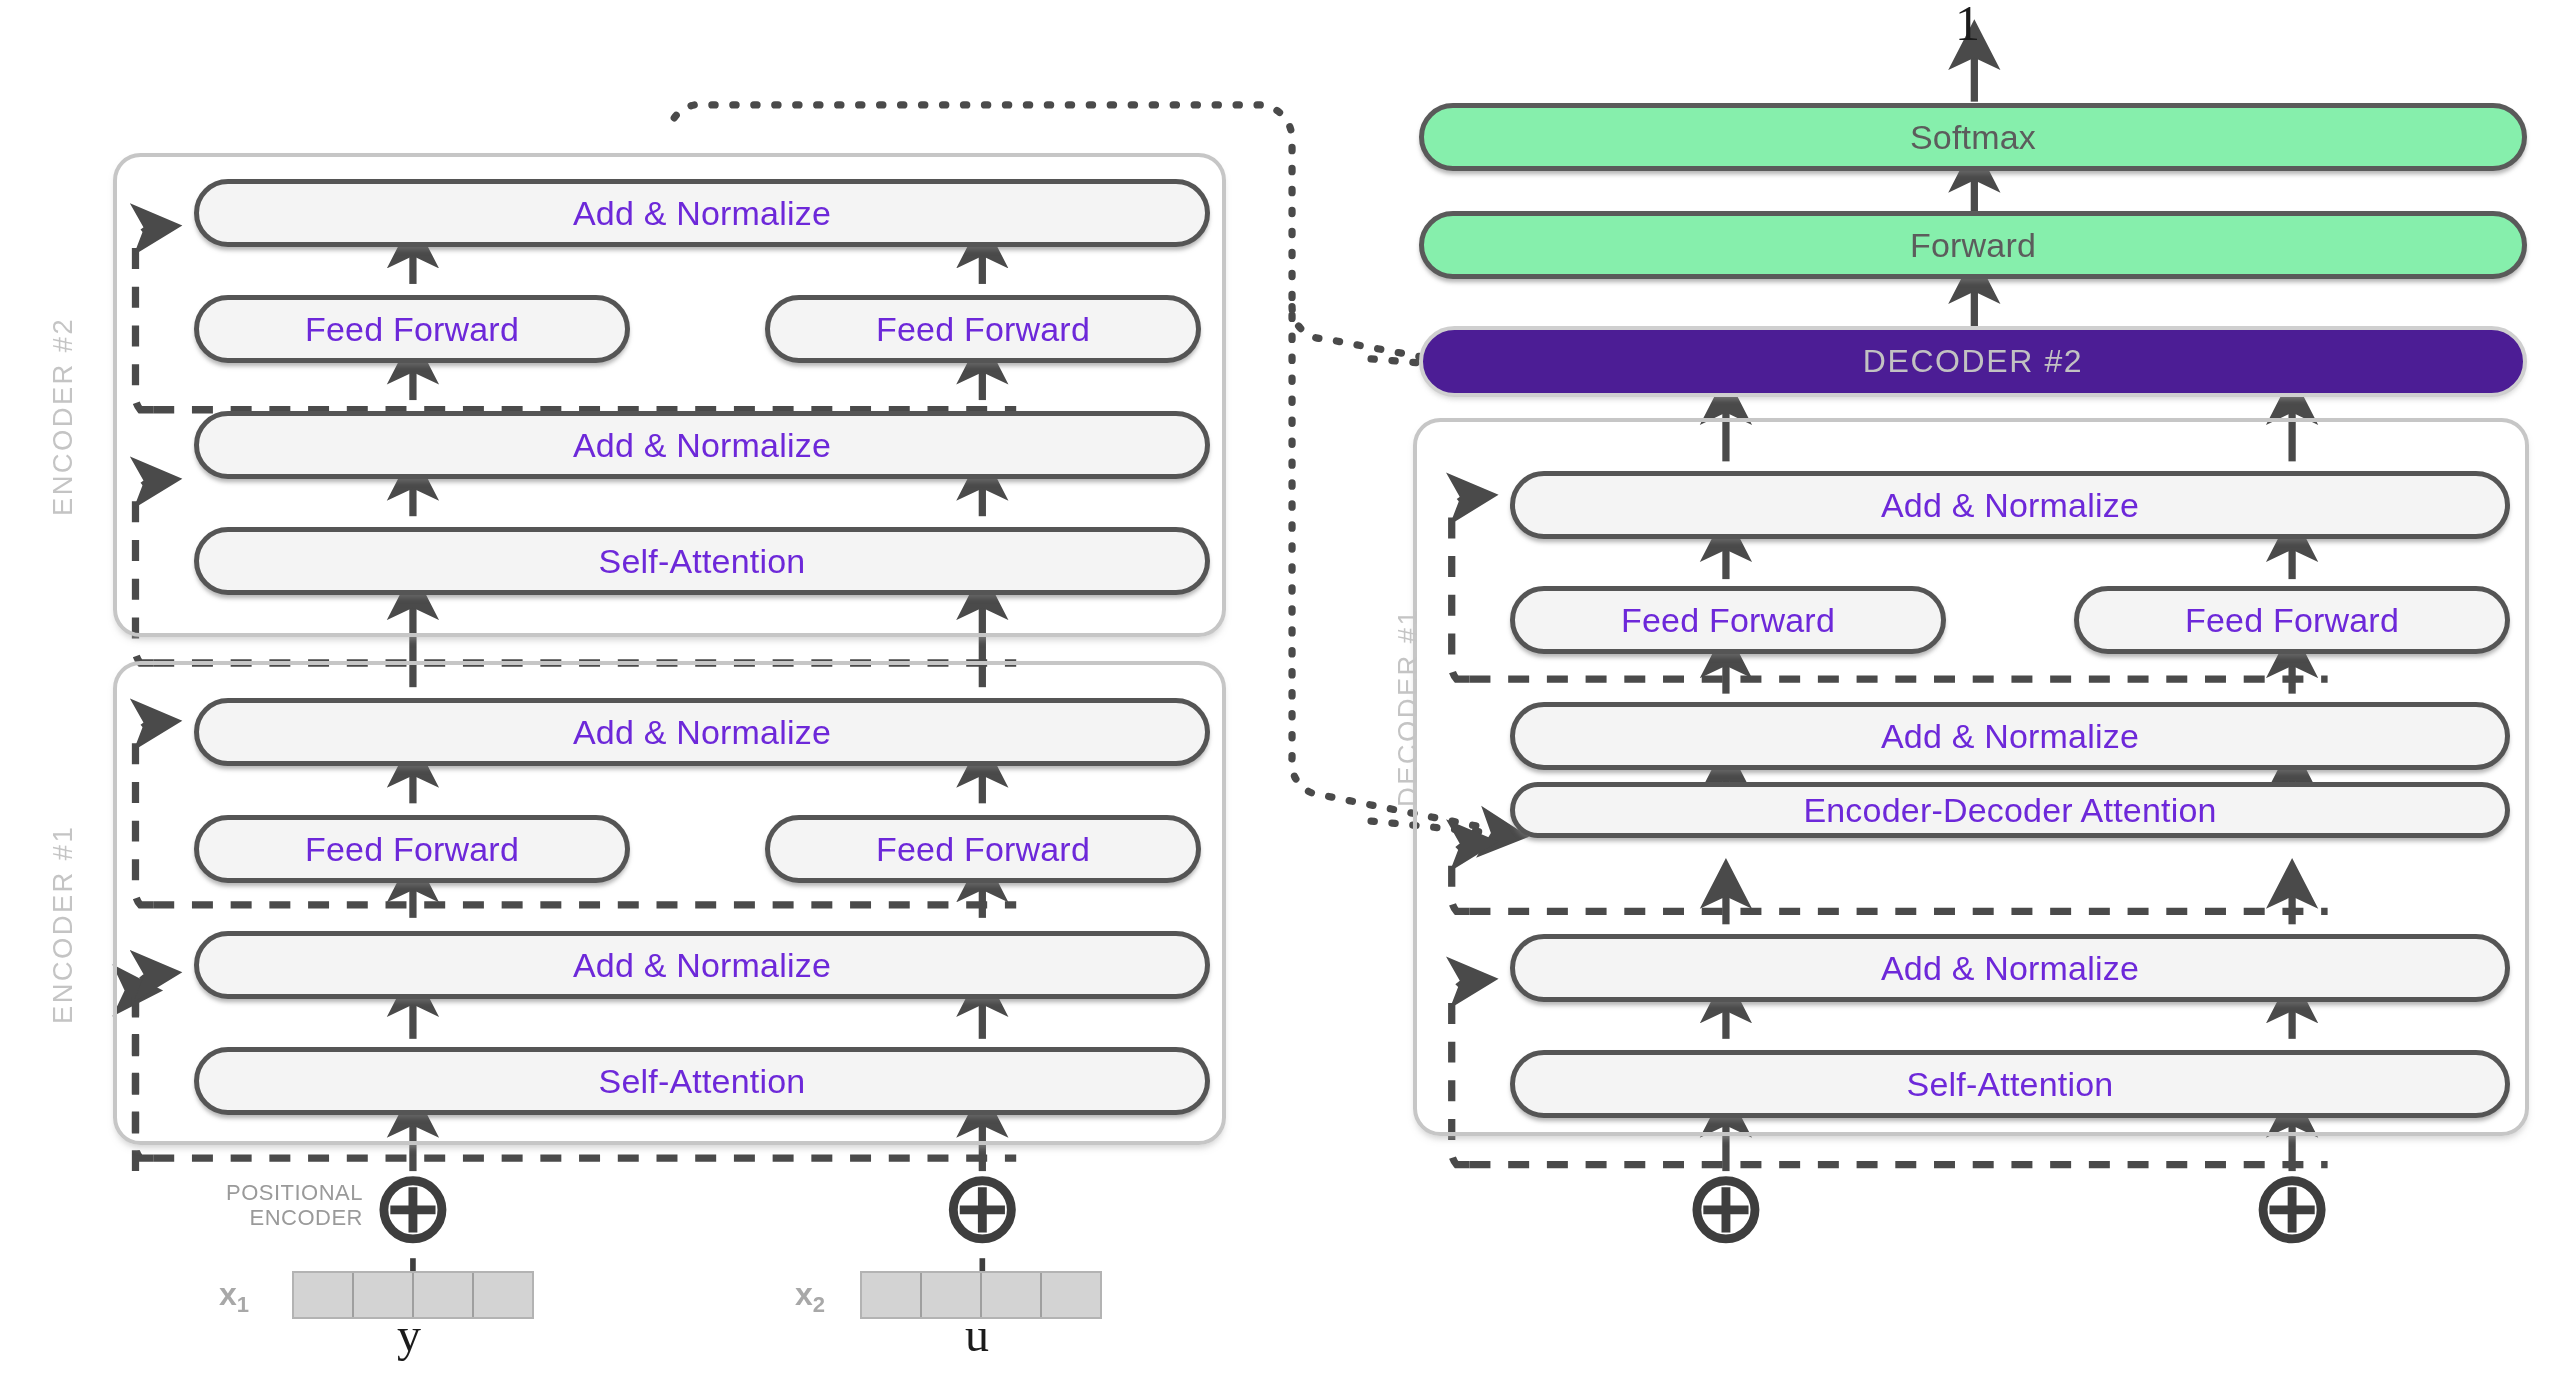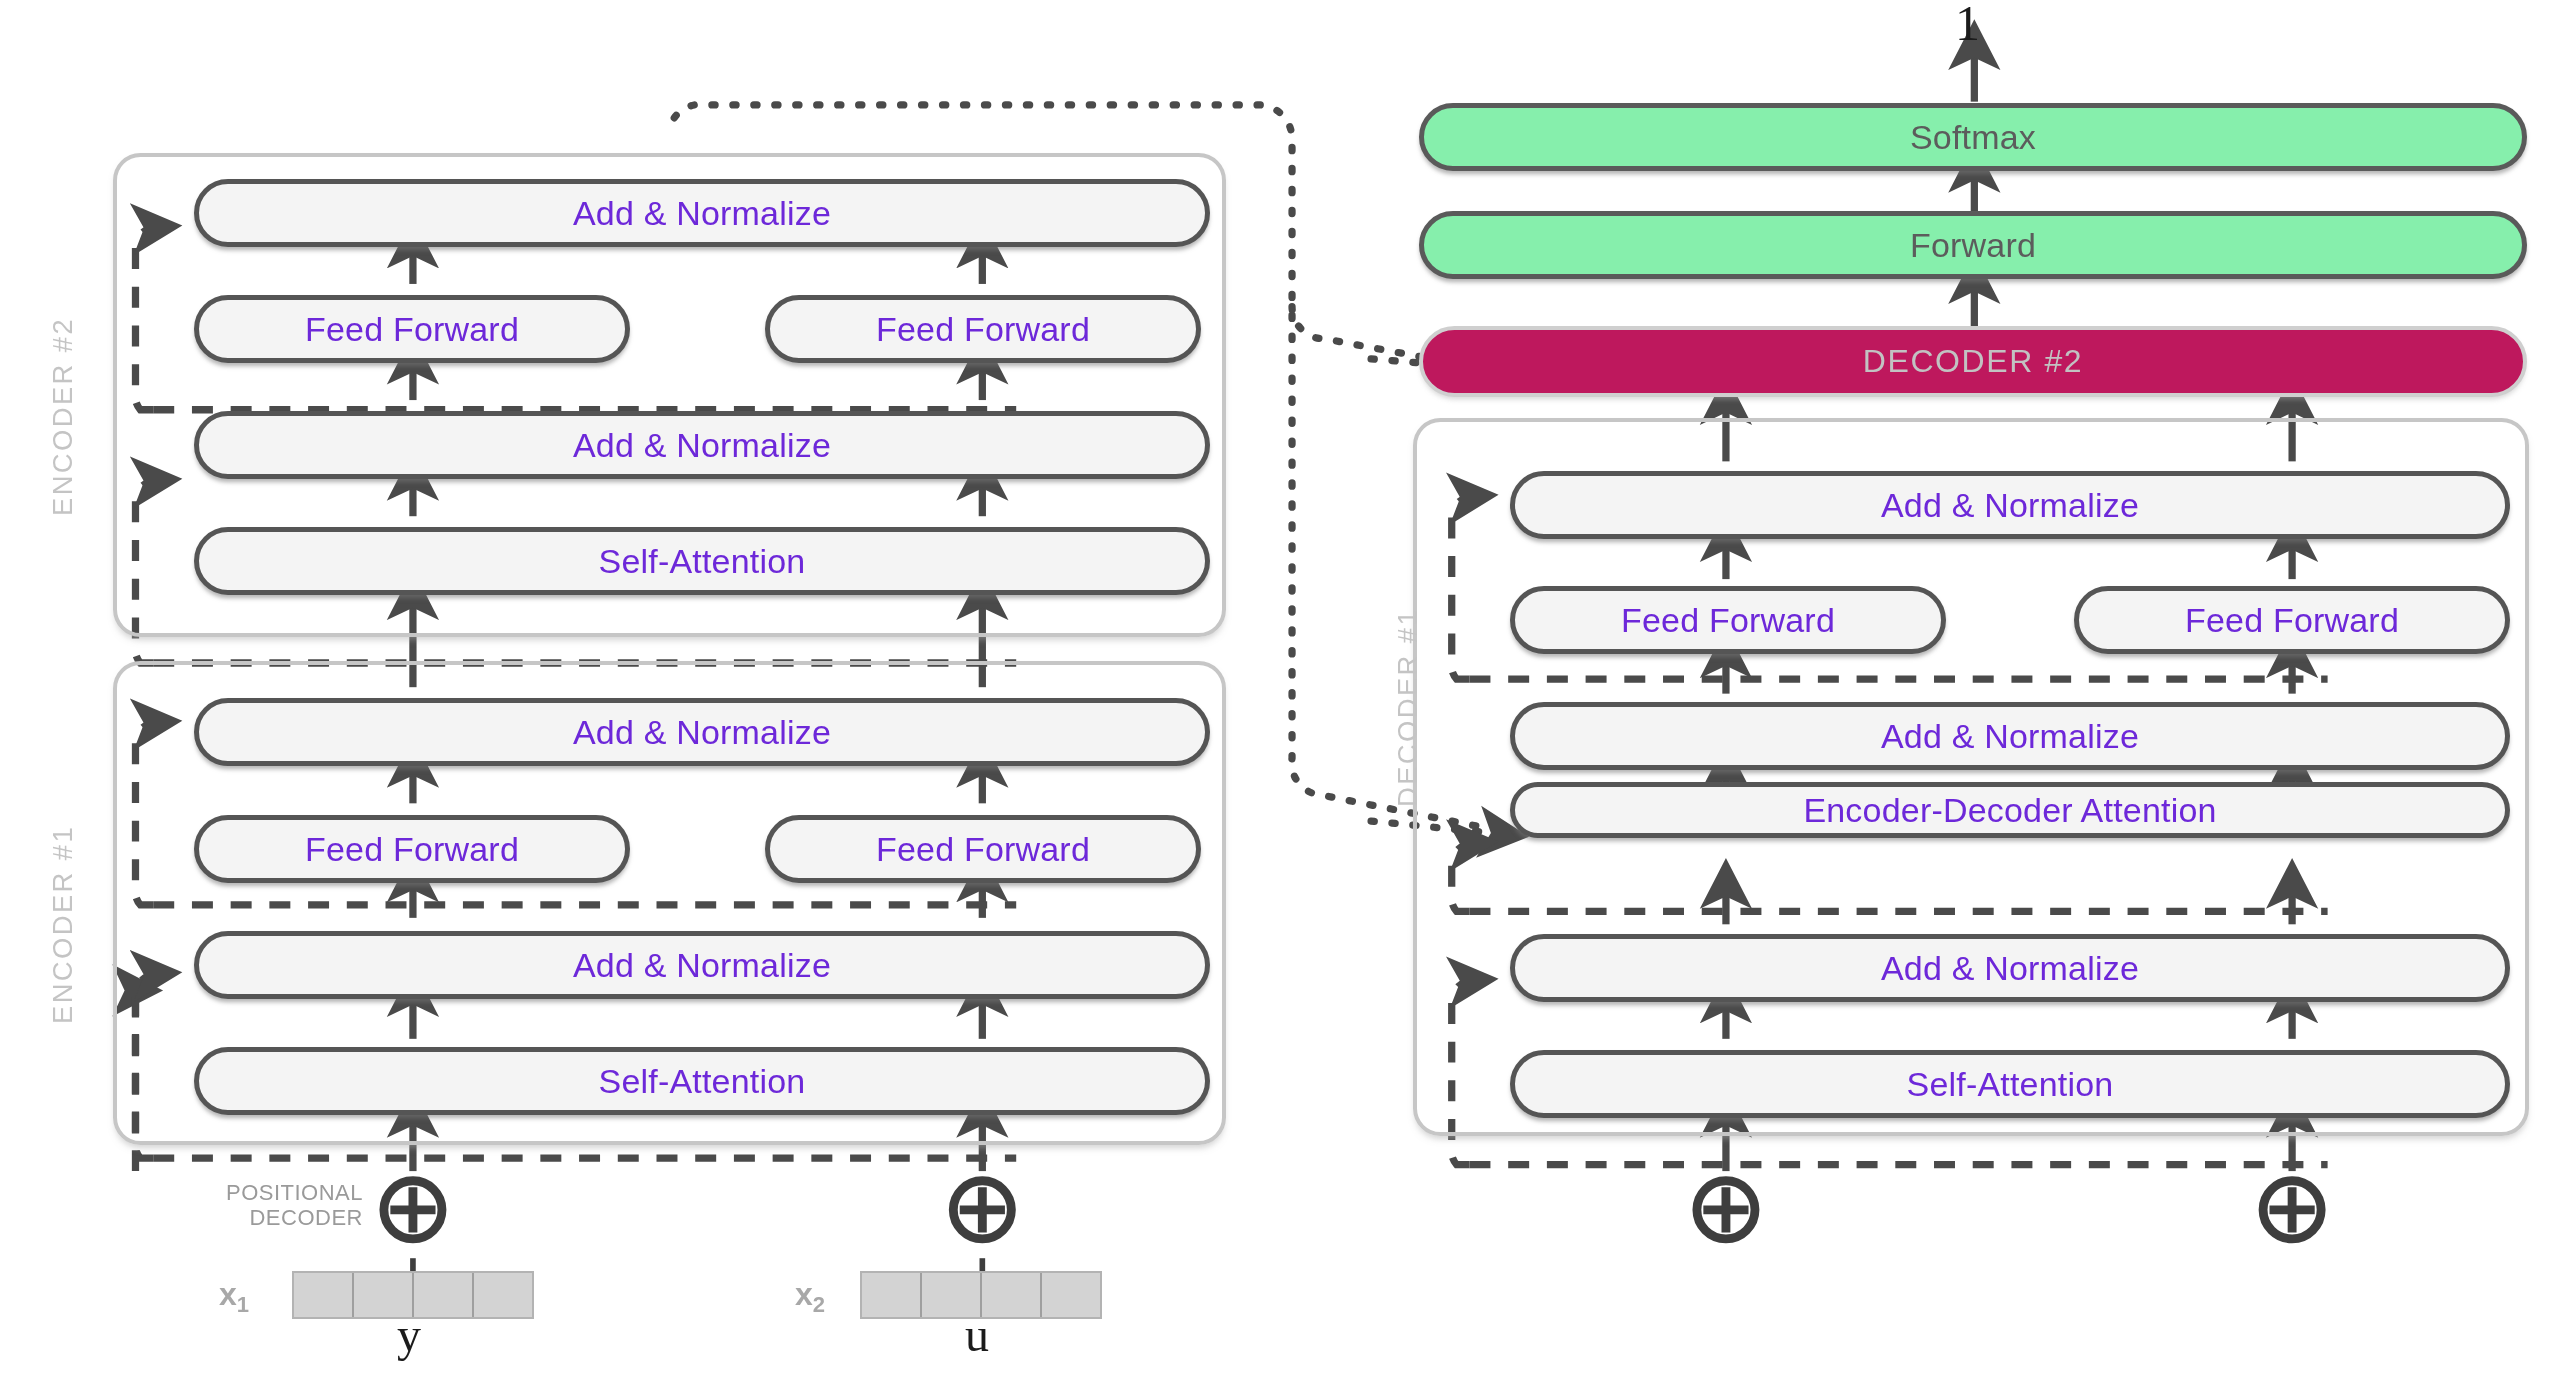--- a/index.html
+++ b/index.html
@@ -6,21 +6,21 @@
   body{font-family:"Liberation Sans",sans-serif;}
   #stage{position:relative;width:2576px;height:1376px;background:#fff;overflow:hidden;}
   #svgroot{position:absolute;left:0;top:0;width:2576px;height:1376px;}
 
   .blk{position:absolute;box-sizing:border-box;display:flex;align-items:center;
        justify-content:center;border-radius:806px;}
   .blk-main{background:#f4f4f4;border:5.6px solid #555555;
             box-shadow:0 4px 4px -0.8px rgba(120,120,120,.55);}
   .blk-out{background:#86efac;border:5.6px solid #5a5a5a;
            box-shadow:0 4px 4px -0.8px rgba(120,120,120,.55);}
-  .blk-ghost{background:#be185d;border:4.8px solid #cfcfcf;
+  .blk-ghost{background:#4c1d95;border:4.8px solid #cfcfcf;
              box-shadow:0 4px 4.8px -1.6px rgba(170,170,170,.45);}
   .blk-label{color:#6d28d9;font-size:34px;letter-spacing:0.2px;white-space:nowrap;}
   .blk-out .blk-label{color:#5c5c5c;font-size:34px;}
   .blk-ghost .blk-label{color:#c2c2c2;font-size:32px;letter-spacing:1.6px;}
 
   .container{position:absolute;box-sizing:border-box;border:4.8px solid #c6c6c6;
              border-radius:27.4px;background:transparent;
              box-shadow:0 4.8px 6.5px -2.4px rgba(170,170,170,.5);}
 
   .vlabel{position:absolute;color:#c4c4c4;font-size:27.4px;letter-spacing:2.4px;
@@ -237,21 +237,21 @@
   </div>
   <div class="blk blk-main" style="left:1510px;top:934px;width:1000px;height:68px;">
     <span class="blk-label">Add &amp; Normalize</span>
   </div>
   <div class="blk blk-main" style="left:1510px;top:1050px;width:1000px;height:68px;">
     <span class="blk-label">Self-Attention</span>
   </div>
 
   <div class="pe-label" style="left:202px;top:1181px;width:161px;">
     <div>POSITIONAL</div>
-    <div>DECODER</div>
+    <div>ENCODER</div>
   </div>
 
   <div class="emb" style="left:292px;top:1271px;width:242px;height:48px;">
     <div class="emb-cell"></div>
     <div class="emb-cell"></div>
     <div class="emb-cell"></div>
     <div class="emb-cell"></div>
   </div>
   <div class="emb-name" style="left:219px;top:1276px;"><span>x</span><sub>1</sub></div>
   <div class="tok" style="left:397px;top:1307px;">y</div>

